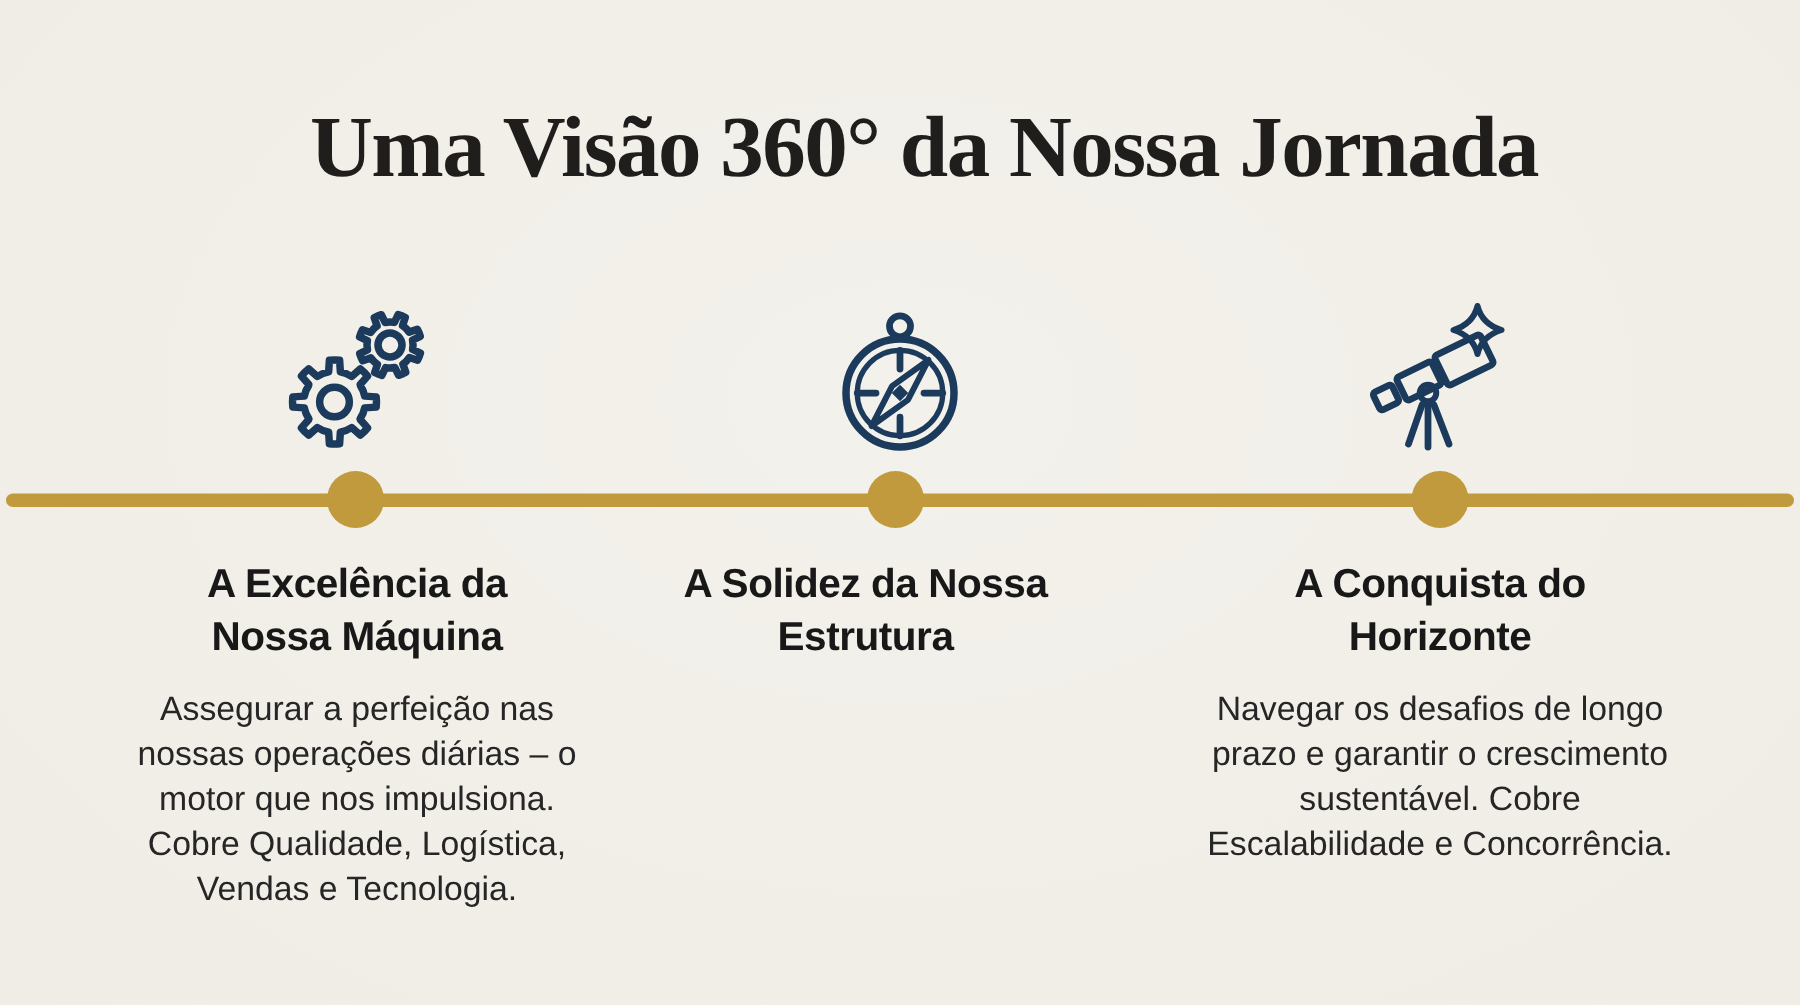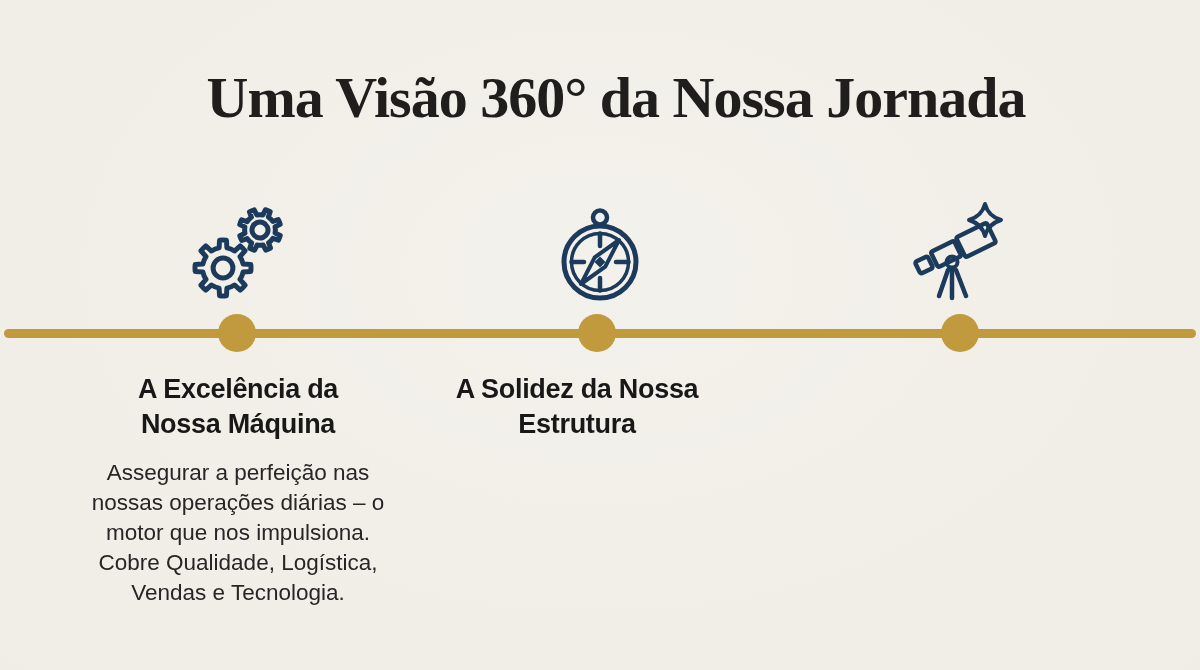--- a/index.html
+++ b/index.html
@@ -119,14 +119,18 @@
 
   <div class="column col-1">
     <h2>A Excelência da Nossa Máquina</h2>
     <p>Assegurar a perfeição nas nossas operações diárias – o motor que nos impulsiona. Cobre Qualidade, Logística, Vendas e Tecnologia.</p>
   </div>
 
   <div class="column col-2">
     <h2>A Solidez da Nossa Estrutura</h2>
   </div>
 
+  <div class="column col-3">
+    <h2>A Conquista do Horizonte</h2>
+    <p>Navegar os desafios de longo prazo e garantir o crescimento sustentável. Cobre Escalabilidade e Concorrência.</p>
+  </div>
 
 </div>
 
 </body></html>

